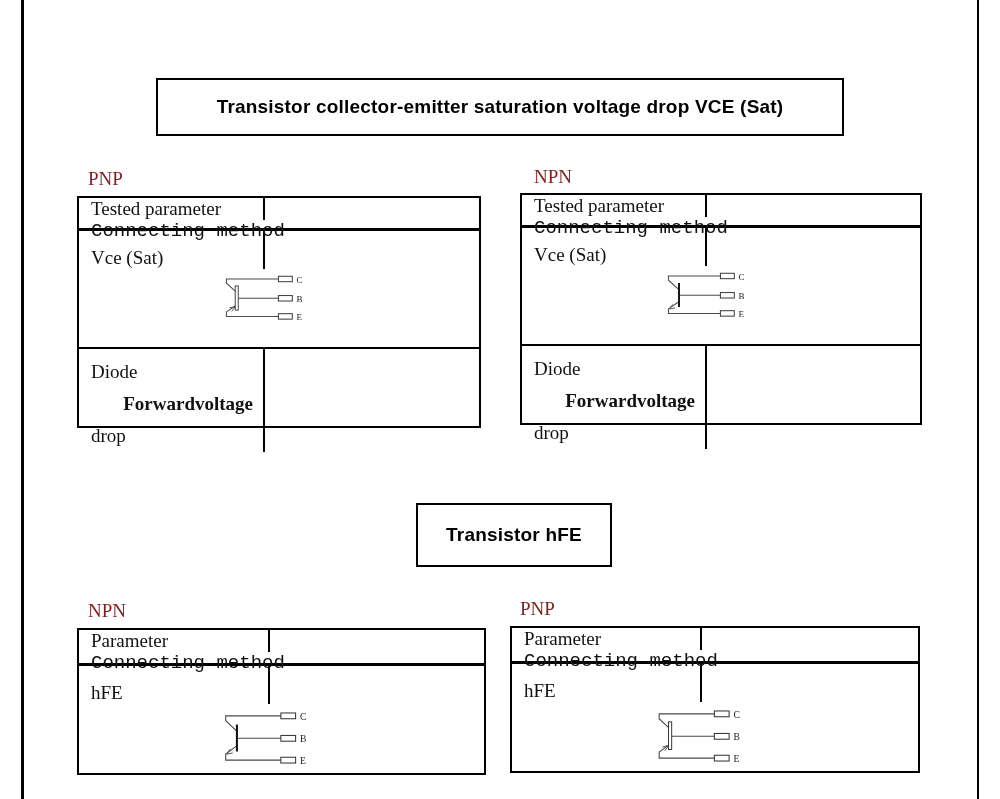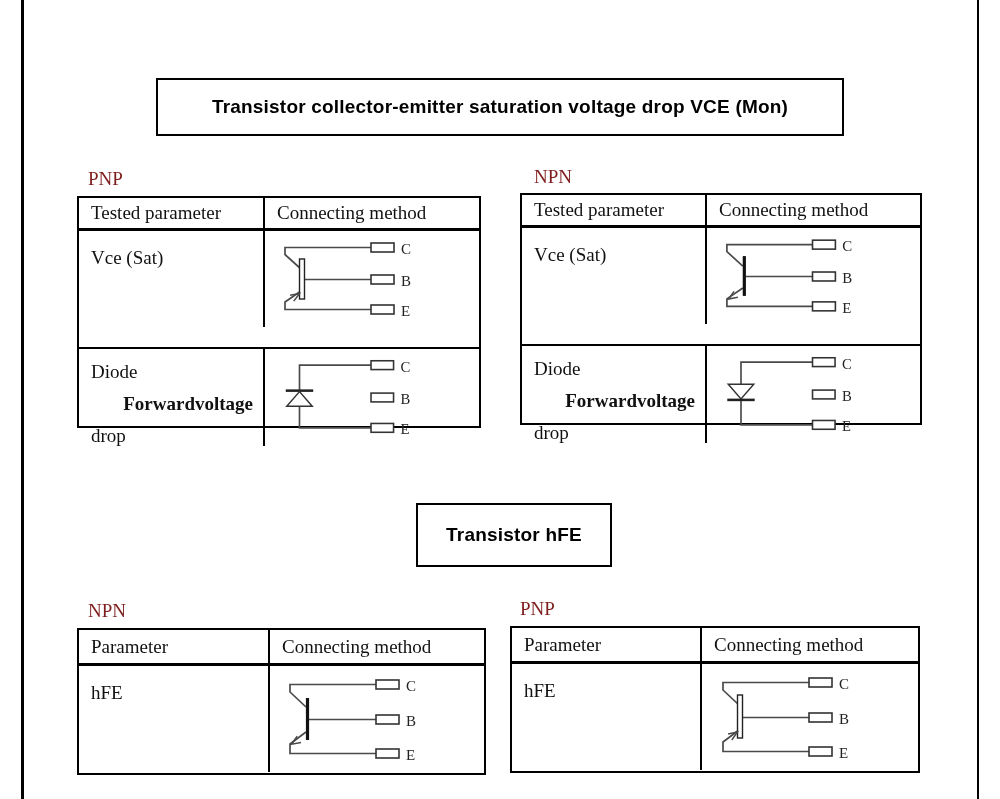--- a/index.html
+++ b/index.html
@@ -21,27 +21,27 @@
     font-size:19px; color:#000; letter-spacing:0.2px; white-space:nowrap;
   }
 
   .tbl-label {
     position:absolute; font-size:19px; color:#7f1d1d; white-space:nowrap;
   }
 
   .dtable {
     position:absolute; border:2px solid #000; background:#fff;
   }
-  .trow { display:flex; width:100%; }
+  .trow { display:flex; width:100%;flex-direction:column; }
   .trow.hdr { border-bottom:3px solid #000; }
   .trow.rsep { border-top:2px solid #000;margin-top:20px; }
   .c1 { border-right:2px solid #000; padding-left:12px; }
   .c2 { flex:1; position:relative; }
   .hdr .c1, .hdr .c2 { display:flex; align-items:center; font-size:19px; color:#111; }
-  .hdr .c2 { padding-left:12px; }
+  .hdr .c2 { padding-left:12px;font-family:Liberation Mono, monospace; }
   .param { font-size:19px; color:#111; padding-top:16px; }
   .param.multi { line-height:32px; padding-top:7px; padding-right:10px; }
   .jline { display:flex; justify-content:flex-end;font-weight:bold; }
   .diagram-svg { position:absolute; left:0; top:0; width:100%; height:100%; }
 
   svg .wire   { stroke:#4a4a4a; stroke-width:1.7; fill:none; }
   svg .trect  { stroke:#333; stroke-width:1.6; fill:#fff; }
   svg .tlabel { font-family:"Liberation Serif", serif; font-size:15px; fill:#222; }
   svg .bar-pnp { stroke:#222; stroke-width:1.4; fill:#fff; }
   svg .bar-npn { stroke:#111; stroke-width:3.2; fill:none; }
@@ -50,21 +50,21 @@
   svg .dio-tri { stroke:#333; stroke-width:1.5; fill:#fff; }
 </style>
 </head>
 <body>
 
 <div class="page">
   <div class="edge left"></div>
   <div class="edge right"></div>
 
   <div class="title-box" style="left:156px; top:78px; width:688px; height:58px;">
-    <div class="title-text">Transistor collector-emitter saturation voltage drop VCE (Mon)</div>
+    <div class="title-text">Transistor collector-emitter saturation voltage drop VCE (Sat)</div>
   </div>
 
   <div class="tbl-label" style="left:88px; top:168px;">PNP</div>
 
   <div class="dtable" style="left:77px; top:196px; width:404px; height:232px;">
     <div class="trow hdr" style="height:33px;">
       <div class="c1" style="width:186px;">Tested parameter</div>
       <div class="c2">Connecting method</div>
     </div>
     <div class="trow" style="height:96px;">

